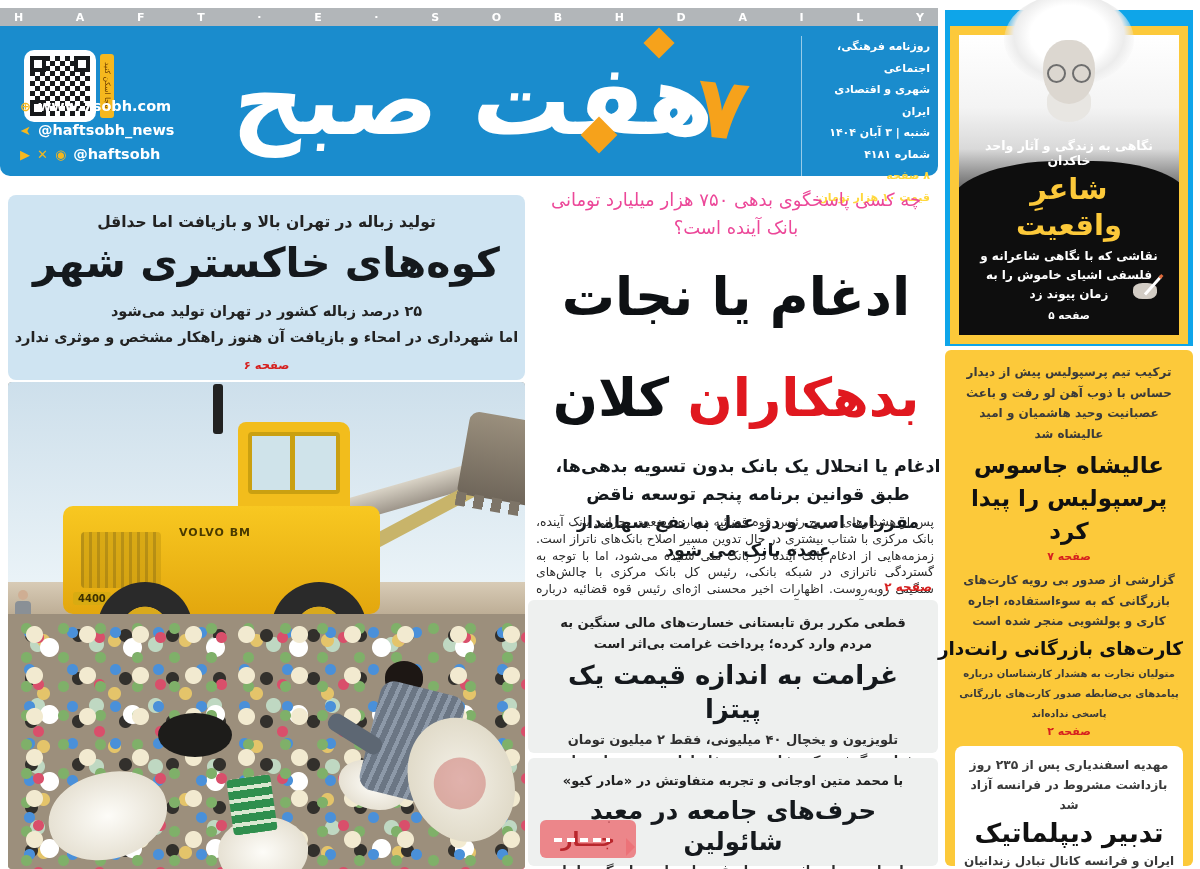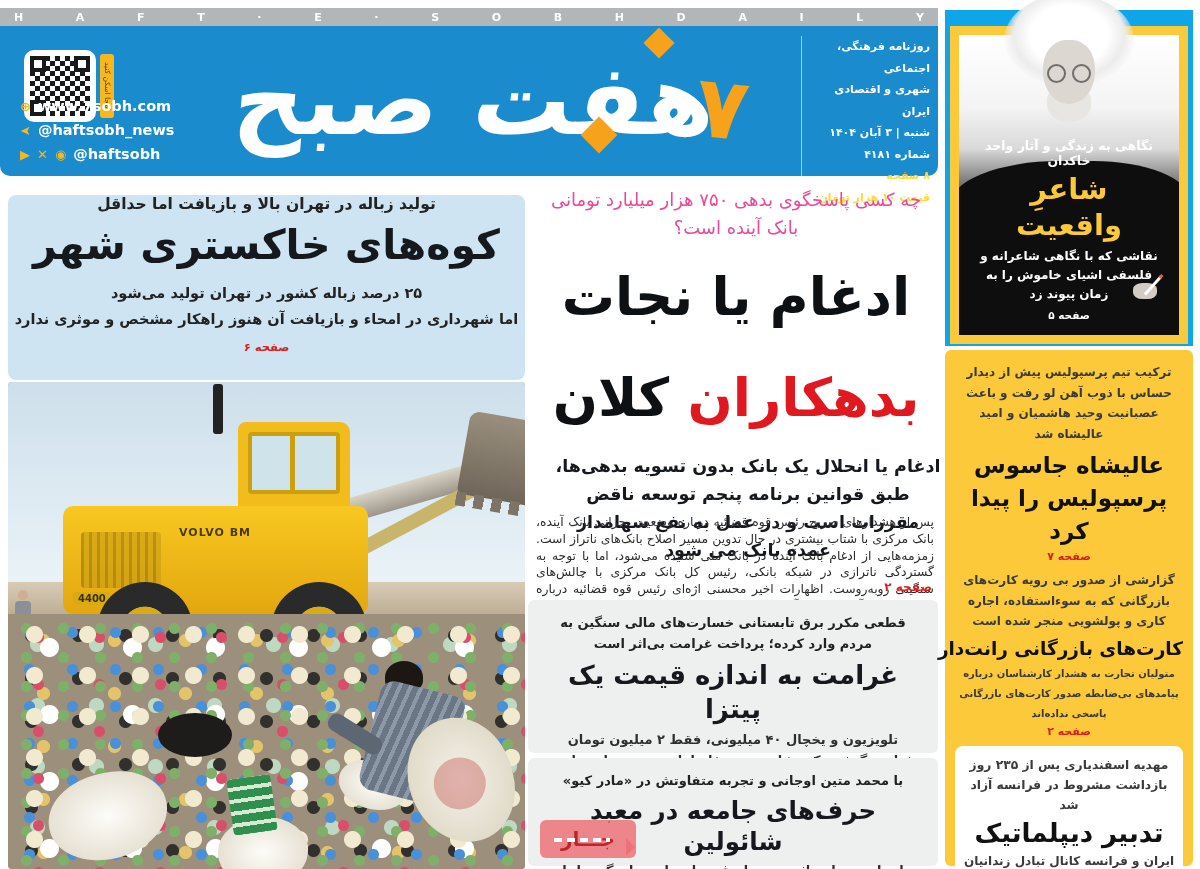--- a/index.html
+++ b/index.html
@@ -33,35 +33,35 @@
   .pubinfo{position:absolute;right:8px;top:10px;width:118px;padding-right:0;padding-left:10px;
            border-left:1px solid rgba(255,255,255,.55);text-align:right;color:#fff;
            font-size:11px;line-height:21.5px;font-weight:bold;}
   .pubinfo .yel{color:#ffd83d;}
   
   .rtl{direction:rtl;}
   .lead{font-weight:bold;color:#222;}
   .pg{color:#d6201f;font-weight:bold;}
   
   .leftbox{position:absolute;left:8px;top:195px;width:517px;height:185px;background:#cfe4f2;border-radius:8px;
-           text-align:center;box-sizing:border-box;}
+           text-align:center;box-sizing:border-box;padding-top:18px;}
   .leftbox .lead{font-size:15.5px;}
   .leftbox h1{margin:8px 0 10px;font-size:41px;color:#15191d;line-height:1.2;}
   .leftbox .deck{font-size:14.5px;font-weight:bold;color:#222;line-height:26px;}
   .leftbox .pg{font-size:11.5px;margin-top:8px;}
   .photo{position:absolute;left:8px;top:382px;width:517px;height:487px;overflow:hidden;border-radius:4px;background:#a39480;}
   .sky{position:absolute;left:0;top:0;width:100%;height:215px;background:linear-gradient(#cddfeb,#ecf4f8);}
   .horizon{position:absolute;left:0;top:200px;width:100%;height:40px;background:linear-gradient(#d8cbb6,#b7a78e);}
   .loader{position:absolute;left:55px;top:50px;width:400px;height:250px;}
   .arm{position:absolute;right:-58px;top:46px;width:200px;height:24px;background:linear-gradient(#d9d3c6,#9d958a);transform:rotate(-16deg);border-radius:6px;}
   .arm2{position:absolute;right:-30px;top:80px;width:150px;height:14px;background:#c8b46a;transform:rotate(-28deg);border-radius:6px;}
   .bucket{position:absolute;right:-118px;top:-12px;width:118px;height:84px;background:linear-gradient(#9a8f7d,#6f665a);border-radius:10px 14px 6px 6px;transform:rotate(10deg);}
   .bucket:after{content:"";position:absolute;left:0;bottom:-12px;width:100%;height:14px;
       background:repeating-linear-gradient(90deg,#7d7467 0 10px,transparent 10px 18px);}
-  .lbody{position:absolute;left:0;top:74px;width:305px;height:108px;background:linear-gradient(#f8c821,#e3a70e);border-radius:10px;}
+  .lbody{position:absolute;left:0;top:74px;width:305px;height:108px;background:linear-gradient(#f8c821,#e3a70e);border-radius:10px;padding-left:12px;}
   .grill{position:absolute;left:18px;top:26px;width:80px;height:56px;background:
       repeating-linear-gradient(90deg,#8a6d12 0 3px,transparent 3px 8px),#c79a10;border-radius:4px;opacity:.55;}
   .brand{position:absolute;left:116px;top:20px;font-size:11px;font-weight:bold;color:#4a3a00;letter-spacing:1px;}
   .model{position:absolute;left:10px;top:86px;font-size:10px;font-weight:bold;color:#3c3000;background:#d8ab12;padding:1px 5px;border-radius:3px;}
   .cab{position:absolute;left:175px;top:-10px;width:112px;height:92px;background:#f2bd1c;border-radius:8px 10px 2px 2px;}
   .win{position:absolute;left:10px;top:10px;width:92px;height:62px;background:#cfe3ea;border:4px solid #caa011;border-radius:4px;box-sizing:border-box;}
   .winbar{position:absolute;left:52px;top:10px;width:5px;height:62px;background:#caa011;}
   .exh{position:absolute;left:150px;top:-48px;width:10px;height:50px;background:#222;border-radius:3px;}
   .wheel{position:absolute;width:96px;height:96px;border-radius:50%;background:radial-gradient(#555 0 16%,#d9a91c 16% 34%,#2a2a2a 35% 72%,#1a1a1a 72% 100%);}
   .w1{left:34px;top:150px;}.w2{left:208px;top:150px;}

